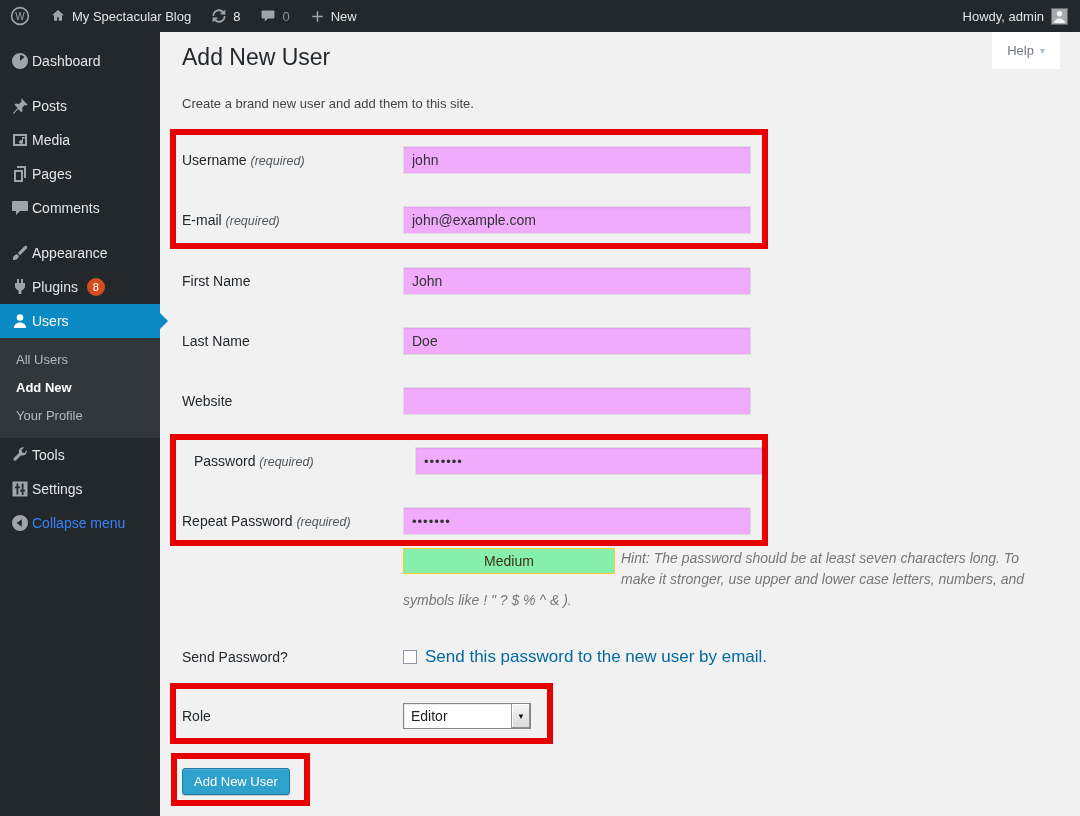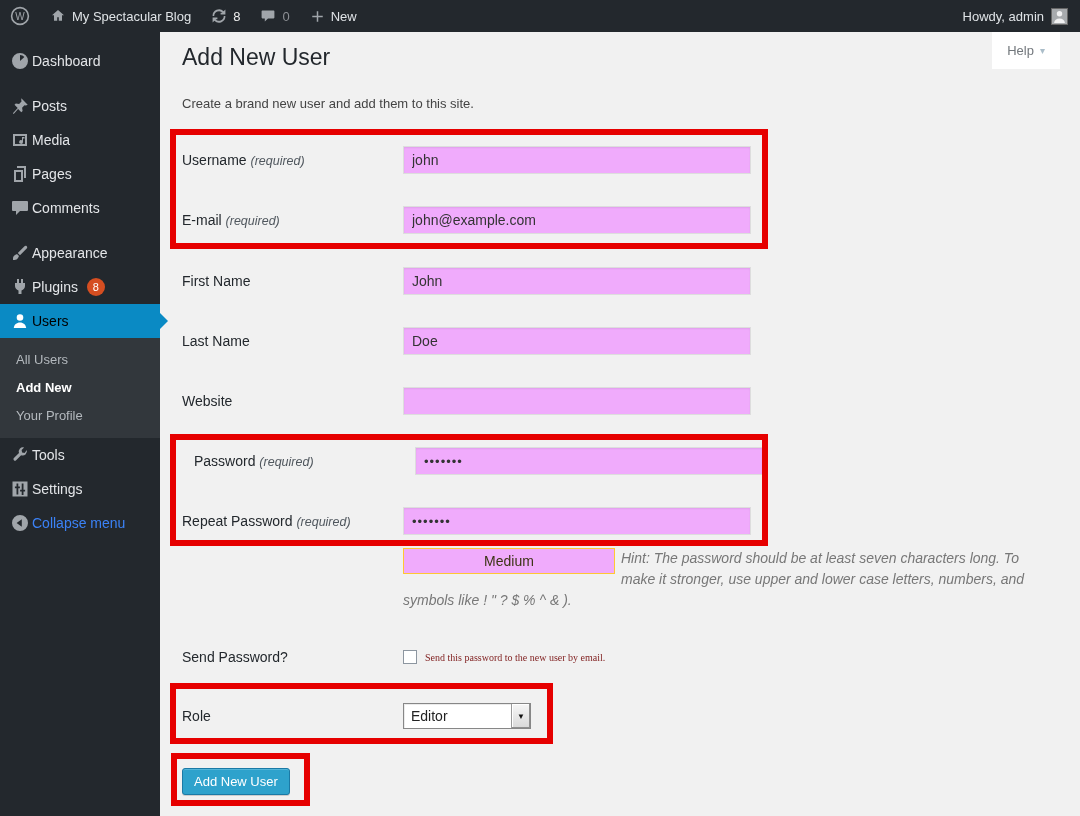--- a/index.html
+++ b/index.html
@@ -13,21 +13,21 @@
   .ab-item .abicon { color:#a0a5aa; }
   .ab-count { color:#eee; }
   .ab-count.zero { color:#8c8f94; }
   .ab-right { margin-left:auto; display:flex; align-items:center; gap:7px; padding-right:12px; height:32px; font-size:13px; color:#dfe3e6; cursor:pointer; }
   .avatar { width:17px; height:17px; background:#a7aaad; border:1px solid #666; display:flex; align-items:flex-end; justify-content:center; overflow:hidden; }
 
   
   .sidebar { position:absolute; top:32px; left:0; width:160px; height:784px; background:#23282d; padding-top:12px; z-index:10; }
   .menu-item { height:34px; display:flex; align-items:center; gap:2px; padding-left:10px; color:#e3e5e8; font-size:14px; position:relative; cursor:pointer; }
   .menu-item .icon { width:20px; height:20px; color:#a0a5aa; flex:none; }
-  .menu-item.active { background:#0a8ac4; color:#000000; }
+  .menu-item.active { background:#0a8ac4; color:#ffffff; }
   .menu-item.active .icon { color:#fff; }
   .menu-item.active::after { content:""; position:absolute; right:-16px; top:50%; margin-top:-8px; border:8px solid transparent; border-left-color:#0a8ac4; }
   .menu-item.dim { color:#3b82f6; }
   .gap11 { height:11px; }
   .submenu { background:#32373c; padding:7px 4px 9px; }
   .submenu-item { height:28px; display:flex; align-items:center; padding-left:12px; font-size:13px; color:#b4b9be; cursor:pointer; }
   .submenu-item.current { color:#fff; font-weight:bold; }
   .badge { background:#d54e21; color:#fff; border-radius:50%; min-width:18px; height:18px; line-height:18px; text-align:center; font-size:11px; margin-left:7px; }
 
   
@@ -40,26 +40,26 @@
   .frow { position:absolute; left:0; height:28px; display:flex; align-items:center; }
   .flabel { width:243px; padding-left:22px; font-size:14px; color:#23282d; }
   .req { font-style:italic; color:#50575e; font-size:12.5px; }
   input.text { width:348px; height:28px; border:1px solid #ddd; background:#f0abfc; box-shadow:inset 0 1px 2px rgba(0,0,0,.07); font-size:14px; color:#333; padding:0 8px; font-family:inherit; outline:none; }
   input.pw { letter-spacing:1px; font-size:13px; }
 
   .r-username { top:114px; } .r-email { top:174px; } .r-first { top:235px; } .r-last { top:295px; }
   .r-website { top:355px; } .r-password { top:415px;padding-left:12px; } .r-repeat { top:475px; }
 
   .pw-cell { position:absolute; left:243px; top:516px; width:645px; }
-  .strength { float:left; width:212px; height:26px; line-height:24px; text-align:center; background:#f0abfc; border:1px solid #ffc733; color:#3c3415; font-size:14px; margin:0 6px 8px 0; }
+  .strength { float:left; width:212px; height:26px; line-height:24px; text-align:center; background:#86efac; border:1px solid #ffc733; color:#3c3415; font-size:14px; margin:0 6px 8px 0; }
   .hint { font-style:italic; color:#777; font-size:14px; line-height:1.5; }
 
   .r-send { top:611px; }
   .checkbox { width:14px; height:14px; border:1px solid #8d96a0; background:#fff; margin-right:8px; flex:none; cursor:pointer; }
-  .cb-label { font-size:10px; color:#7f1d1d; cursor:pointer;font-family:Liberation Serif, serif; }
+  .cb-label { font-size:17px; color:#0369a1; cursor:pointer; }
 
   .r-role { top:670px; }
   .select { width:128px; height:26px; border:1px solid #878787; background:#fff; display:flex; align-items:stretch; cursor:pointer; box-shadow:inset 1px 1px 0 rgba(0,0,0,.08); }
   .select-text { flex:1; display:flex; align-items:center; padding-left:7px; font-size:14px; color:#222; }
   .select-btn { width:19px; background:linear-gradient(#f6f6f6,#d9d9d9); border-left:1px solid #9a9a9a; box-shadow:inset -1px -1px 0 #8f8f8f, inset 1px 1px 0 #fff; display:flex; align-items:center; justify-content:center; font-size:8px; color:#111; }
 
   .submit-btn { position:absolute; left:22px; top:736px; height:27px; padding:0 11px; background:#2ea2cc; border:1px solid #1b7aa6; border-radius:3px; color:#fff; font-size:13px; font-family:inherit; box-shadow:inset 0 1px 0 rgba(120,200,230,.5), 0 1px 0 rgba(0,0,0,.15); cursor:pointer; }
 
   
   .ann { position:absolute; border:6px solid #e60000; pointer-events:none; z-index:25; }

